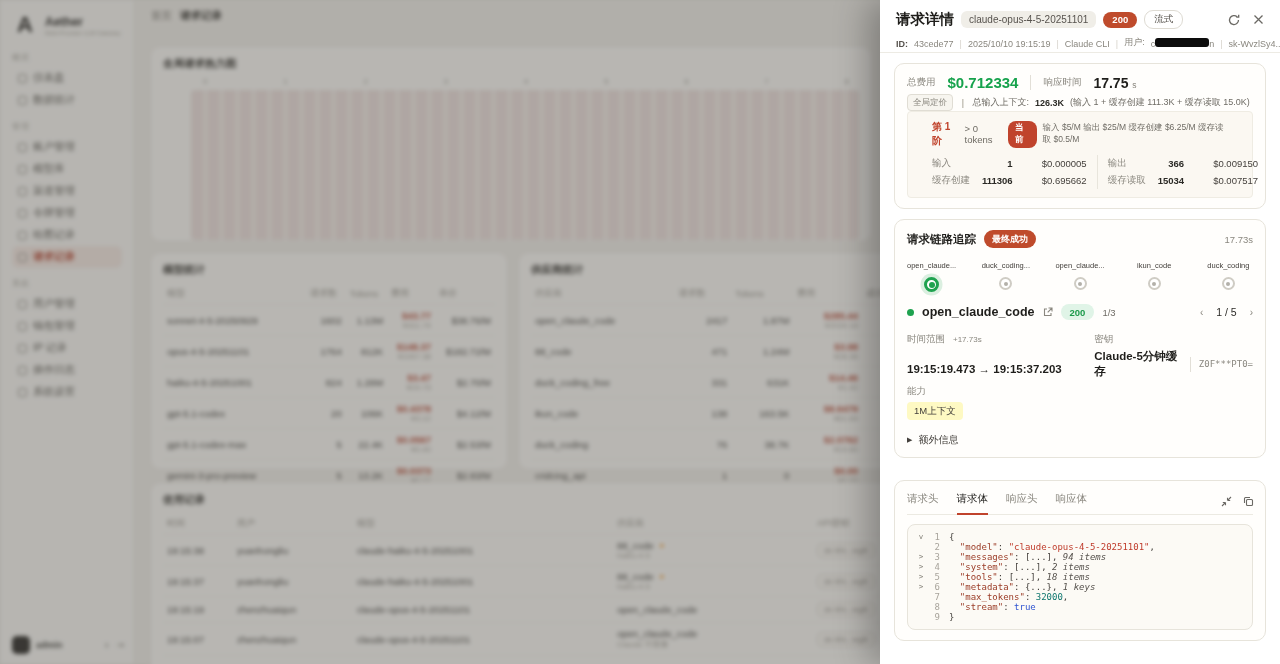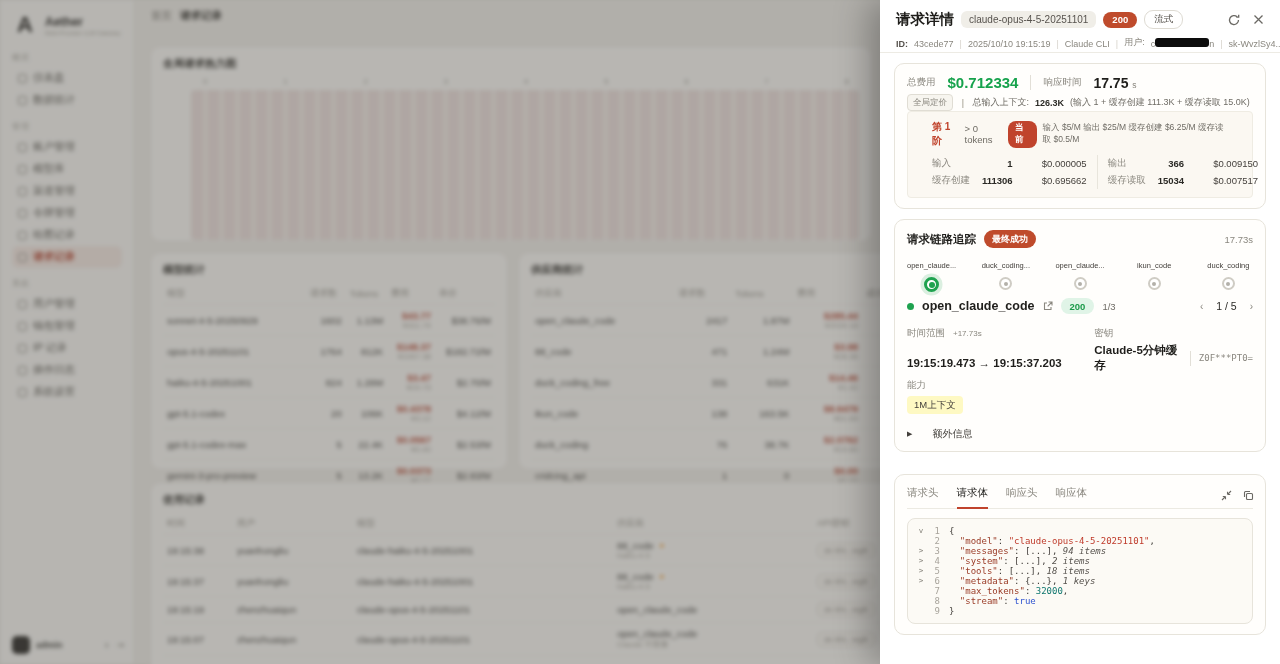--- a/index.html
+++ b/index.html
@@ -86,37 +86,37 @@
   .ttitle{font-size:11.5px;font-weight:bold;color:#1f1e1b}
   .badge-final{background:#bf4b2c;color:#fff;font-size:9px;font-weight:bold;border-radius:9px;padding:2.5px 8px}
   .tdur{margin-left:auto;font-size:9.5px;color:#8a877f}
   .nodes{display:flex;justify-content:center;gap:25px;margin:13px 0 4px}
   .nodewrap{display:flex;flex-direction:column;align-items:center;width:58px}
   .nlabel{font-size:7.5px;color:#44403c;margin-bottom:7px;white-space:nowrap}
   .node{width:13px;height:13px;border-radius:50%;border:2px solid #cfccc4;display:flex;align-items:center;justify-content:center;background:#fff}
   .node i{width:4px;height:4px;border-radius:50%;background:#b3b0a9}
   .node[data-state="active"]{width:15px;height:15px;border:3px solid #1fa24f;box-shadow:0 0 0 3.5px rgba(31,162,79,.16)}
   .node[data-state="active"] i{width:6px;height:6px;background:#1fa24f}
-  .curr{display:flex;align-items:center;gap:8px;margin-top:6px}
+  .curr{display:flex;align-items:center;gap:8px;margin-top:12px}
   .gdot{width:7px;height:7px;border-radius:50%;background:#1fa24f}
   .cname{font-weight:bold;font-size:12.5px;color:#1f1e1b}
   .extlink{color:#8a877f;display:flex}
   .badge-ok{background:#e0f4e7;color:#1b9a4a;font-size:9.5px;font-weight:bold;border-radius:8px;padding:2.5px 9px}
   .attempt{font-size:9.5px;color:#6f6c65}
   .pager{margin-left:auto;display:flex;align-items:center;gap:13px;color:#8a877f;font-size:10px}
   .pager b{color:#2b2a26;font-weight:normal;font-size:10.5px}
   .igrid{display:grid;grid-template-columns:1.18fr 1fr;margin-top:13px;row-gap:2px}
   .ilabel{font-size:9.5px;color:#8a877f;display:flex;gap:8px;align-items:baseline}
   .idelta{font-size:8px;color:#8a877f}
   .ival{font-size:11.5px;font-weight:bold;color:#1f1e1b;margin-top:17px}
   .keyrow{display:flex;align-items:center;gap:8px;margin-top:3px}
   .keymono{font-size:9px;color:#8a877f;font-family:"DejaVu Sans Mono",monospace}
   .ability{margin-top:10px}
   .abtag{display:inline-block;background:#fef9c3;border-radius:4px;padding:2.5px 7px;font-size:9.5px;color:#44403c;margin-top:4px}
-  .extra{margin-top:13px;font-size:10px;color:#44403c;display:flex;align-items:center;gap:20px}
+  .extra{margin-top:13px;font-size:10px;color:#44403c;display:flex;align-items:center;gap:6px}
   .extra .tri{font-size:7px;color:#44403c}
 
   .card.payload{margin-top:22px}
   .tabs{display:flex;gap:18px;align-items:center;border-bottom:1px solid #eceae2;margin:-2px 0 9px}
   .tab{font-size:10.5px;color:#8a877f;padding:3px 0 8px;position:relative;cursor:pointer}
   .tab[data-active="true"]{color:#1f1e1b;font-weight:normal}
   .tab[data-active="true"]::after{content:"";position:absolute;left:0;right:0;bottom:-1px;height:2px;background:#c0432c}
   .tabicons{margin-left:auto;display:flex;gap:11px;color:#6b6964;padding-bottom:6px}
   .codebox{border:1px solid #e7e4db;border-radius:8px;background:#fcfaf5;padding:7px 8px}
   .cline{display:flex;align-items:center;height:10px;font-family:"DejaVu Sans Mono",monospace;font-size:9px;line-height:10px}

